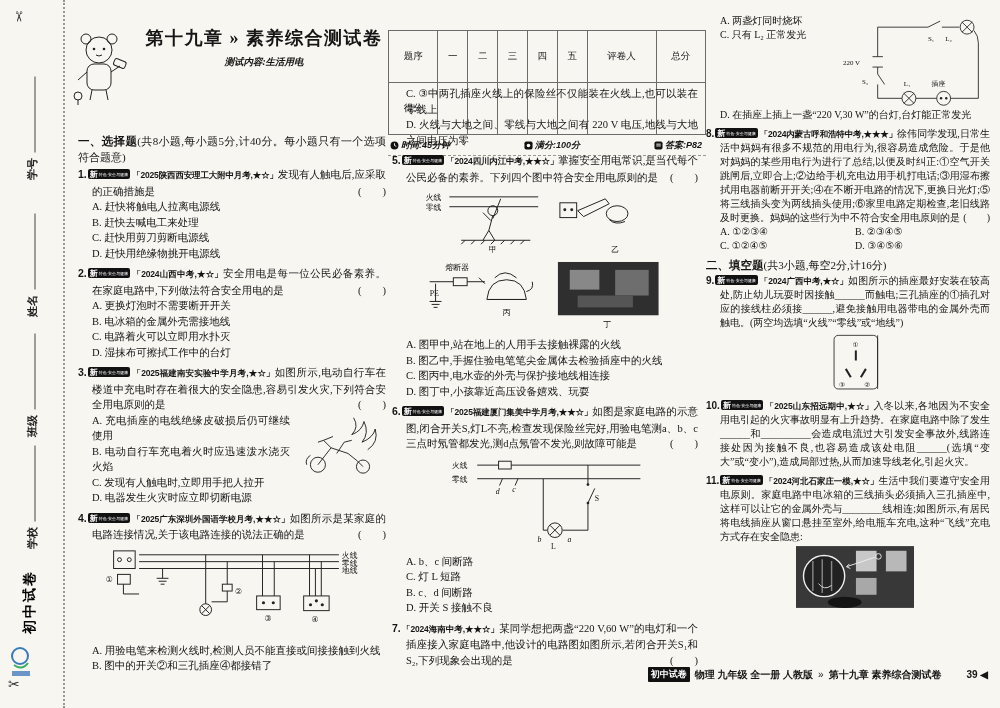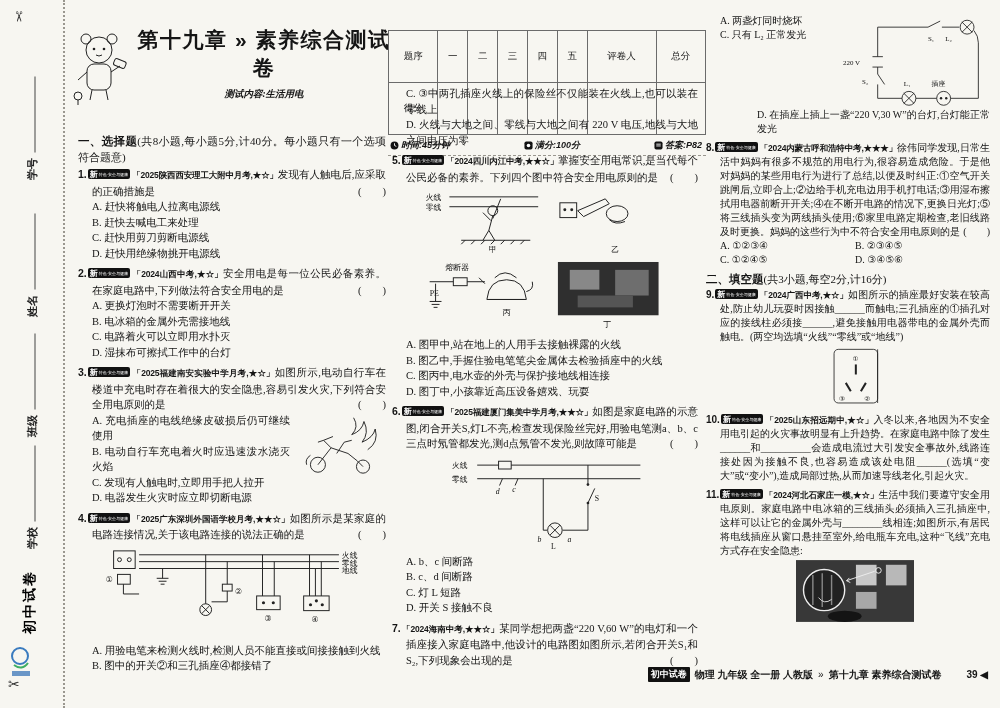--- a/index.html
+++ b/index.html
@@ -12,21 +12,21 @@
   .scissors.bot{left:8px;top:676px;}
   .sfield{position:absolute;left:-34px;width:132px;text-align:center;transform:rotate(-90deg);
           font-size:11px;font-weight:bold;color:#222;white-space:nowrap;}
   .sline{display:inline-block;width:76px;height:9px;border-bottom:1.2px solid #444;margin-left:5px;}
   .sbadge{position:absolute;left:-30px;width:120px;text-align:center;transform:rotate(-90deg);
           font-size:14px;font-weight:bold;letter-spacing:2px;color:#000;}
   
   .hdr{position:absolute;left:70px;top:26px;width:322px;}
   .mascot{position:absolute;left:0;top:4px;}
   .hdr-text{margin-left:66px;text-align:center;}
-  .htitle{font-size:21px;font-weight:bold;letter-spacing:1.5px;font-family:Liberation Sans, sans-serif;}
+  .htitle{font-size:18px;font-weight:bold;letter-spacing:1.5px;font-family:Liberation Serif, serif;}
   .hsep{font-weight:bold;}
   .hsub{margin-top:6px;font-size:9.5px;font-weight:bold;font-style:italic;}
   
   .scorebox{position:absolute;left:388px;top:30px;width:318px;font-family:"Liberation Sans",sans-serif;}
   table.score{width:100%;border-collapse:collapse;font-size:9.5px;}
   table.score td{border:1px solid #6b6b6b;text-align:center;height:19px;padding:16px 2px;}
   .score-meta{display:flex;justify-content:space-between;padding:4px 4px 3px 2px;font-size:9px;
               font-weight:bold;font-style:italic;border-bottom:1px dashed #9a978f;}
   .score-meta .mitem{display:flex;align-items:center;gap:2px;}
   
@@ -40,21 +40,21 @@
   .qnum{font-weight:bold;margin-left:-14px;margin-right:1px;font-family:"Liberation Sans",sans-serif;}
   .badge{display:inline-block;background:#111;color:#fff;border-radius:2px;padding:0 2px;margin-right:2px;
          font-family:"Liberation Sans",sans-serif;line-height:9px;vertical-align:1px;}
   .badge b{font-size:8px;}
   .badge i{font-style:normal;font-size:4px;display:inline-block;vertical-align:1px;margin-left:1px;}
   .src{font-family:"Liberation Sans",sans-serif;font-weight:bold;font-size:8.5px;letter-spacing:-0.2px;}
   .paren{float:right;}
   .opt{clear:none;}
   .optgrid{display:grid;grid-template-columns:1fr 1fr;}
   .fr{float:right;margin:1px 0 1px 4px;}
-  .clear{clear:both;margin-left:37px;}
+  .clear{clear:both;}
   .figblock{display:block;margin:2px auto;}
   
   .ft{font-size:8px;font-family:"Liberation Serif",serif;fill:#111;}
   .fti{font-size:8px;font-style:italic;font-family:"Liberation Serif",serif;fill:#111;}
   .sk{stroke:#222;fill:none;stroke-width:1;}
   
   .footer{position:absolute;right:12px;top:667px;font-size:10px;display:flex;align-items:center;gap:5px;
           font-family:"Liberation Sans",sans-serif;}
   .fbadge{background:#111;color:#fff;font-weight:bold;padding:1px 3px;font-size:9px;border-radius:1px;}
   .fseries{font-weight:bold;}
@@ -302,22 +302,22 @@
           <path d="M103,73 l10,10 M113,73 l-10,10" class="sk"></path>
         <text class="fti" x="90" y="90">b</text>
         <text class="fti" x="121" y="90">a</text>
         <text class="ft" x="104" y="97">L</text>
         <path d="M116,78 H142 V50 M142,50 L149,35 M142,31 V11" class="sk"></path>
         <circle cx="142" cy="50" r="1.4" fill="#222"></circle>
           <circle cx="142" cy="31" r="1.4" fill="#222"></circle>
         <text class="ft" x="149" y="48">S</text>
       </svg>
       <div class="opt">A. b、c 间断路</div>
+      <div class="opt">C. 灯 L 短路</div>
       <div class="opt">B. c、d 间断路</div>
-      <div class="opt">C. 灯 L 短路</div>
       <div class="opt">D. 开关 S 接触不良</div>
     </div>
 
     <div class="q">
       <div class="stem"><span class="qnum">7.</span><span class="src">「2024海南中考,★★☆」</span><span>某同学想把两盏“220 V,60 W”的电灯和一个插座接入家庭电路中,他设计的电路图如图所示,若闭合开关S₁和S₂,下列现象会出现的是</span><span class="paren">(　　)</span></div>
     </div>
   </div>
 
   <div class="col col3">
     <div class="q">

